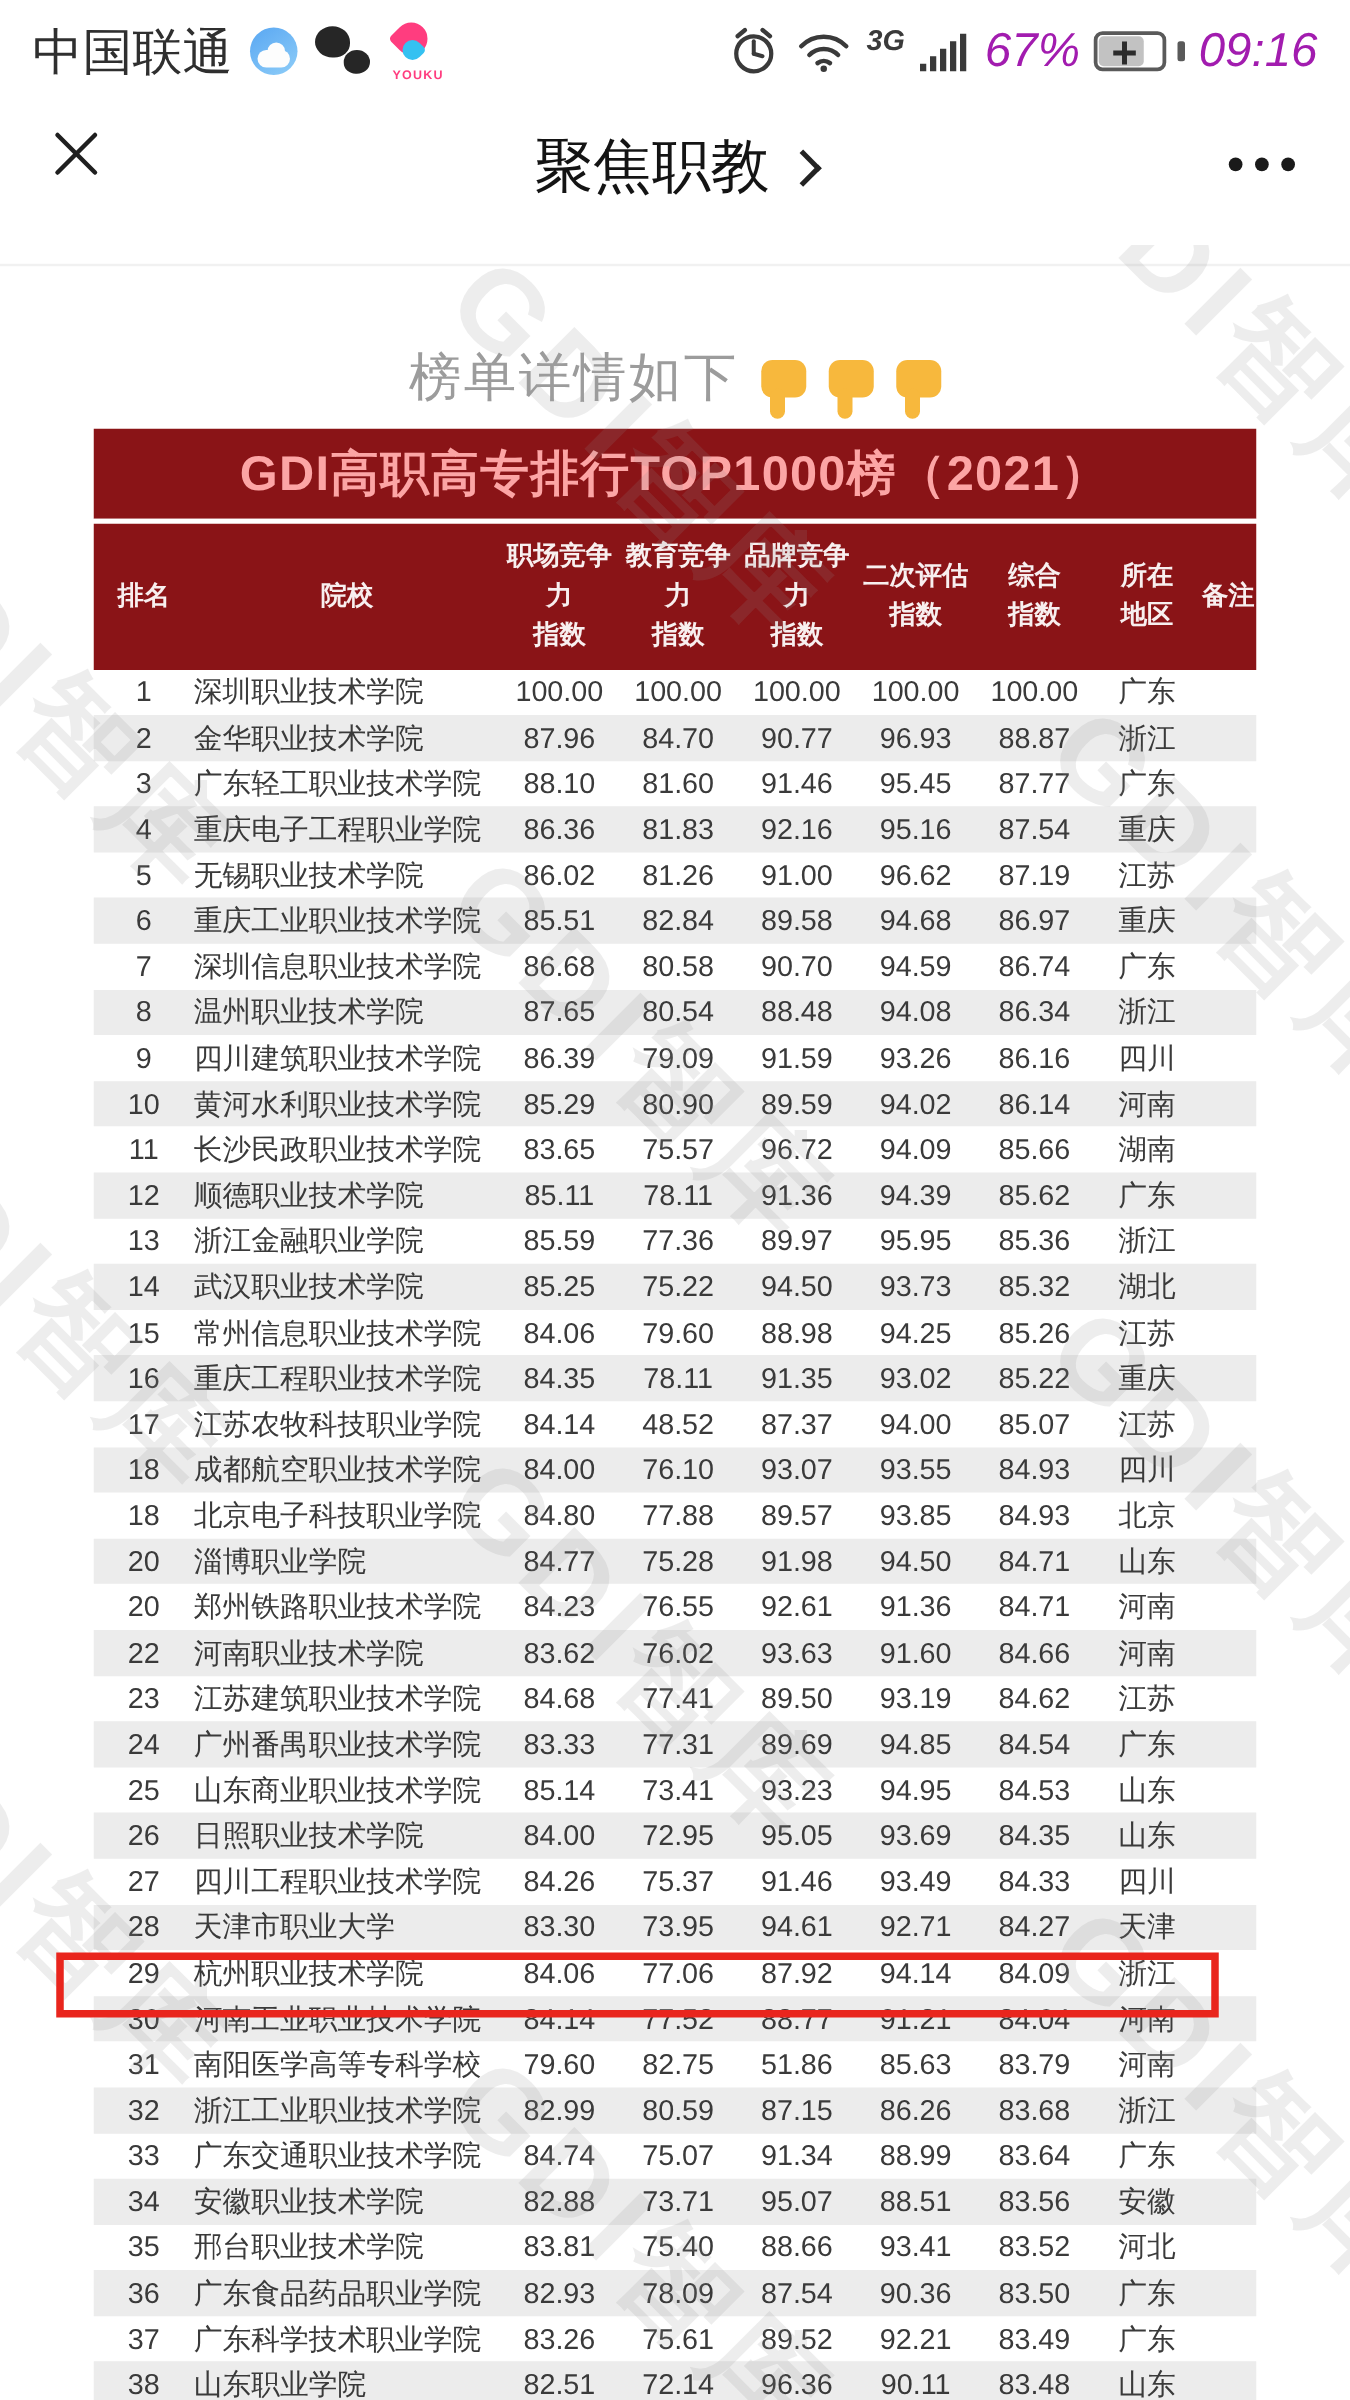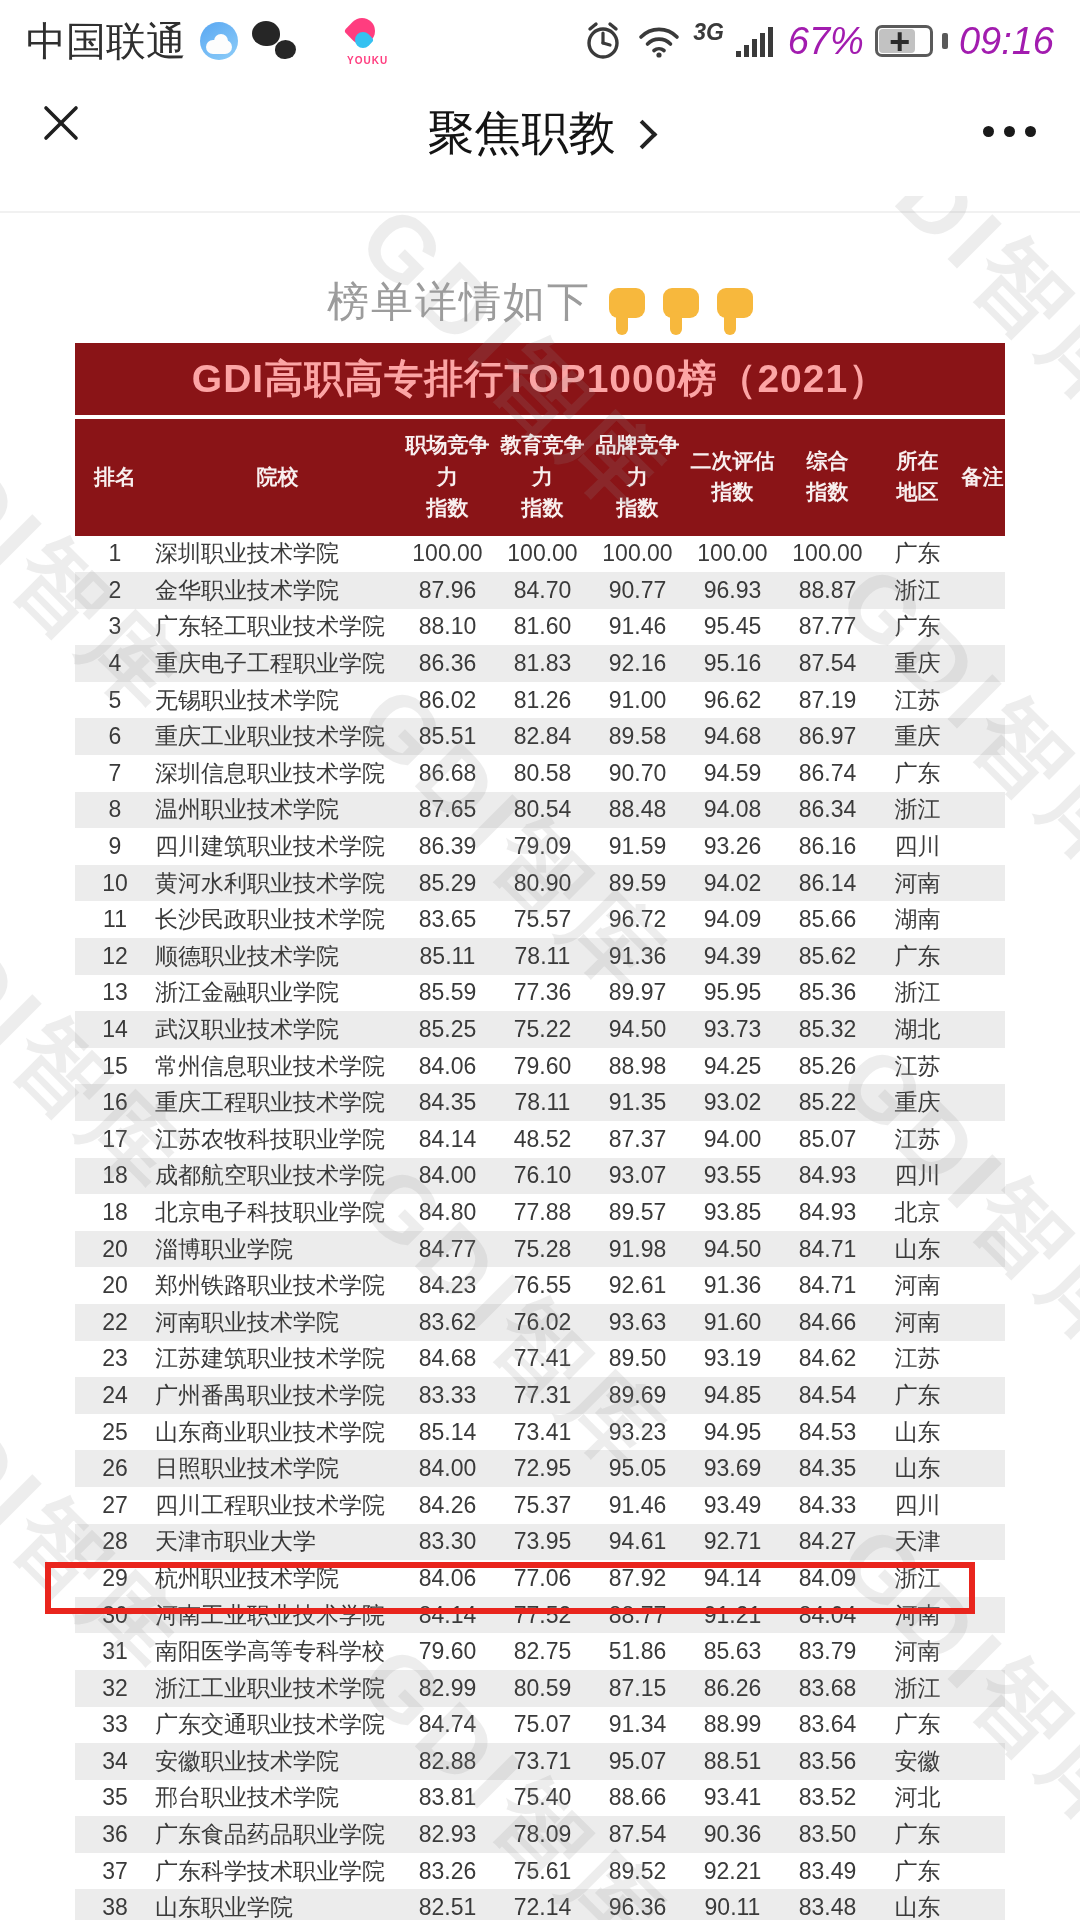--- a/index.html
+++ b/index.html
@@ -18,21 +18,21 @@
     background:linear-gradient(145deg,#59a7f2,#8ecdf8);position:relative;display:inline-block;}
   .ic-weather::after{content:'';position:absolute;left:6px;bottom:6px;width:26px;height:14px;
     background:#fdfdfd;border-radius:10px;}
   .ic-weather::before{content:'';position:absolute;left:14px;bottom:12px;width:14px;height:14px;
     background:#fdfdfd;border-radius:50%;}
   .ic-wechat{width:46px;height:40px;position:relative;display:inline-block;}
   .ic-wechat::before{content:'';position:absolute;left:0;top:0;width:28px;height:25px;
     background:#262626;border-radius:50% 50% 45% 50%;}
   .ic-wechat::after{content:'';position:absolute;right:2px;bottom:2px;width:21px;height:19px;
     background:#262626;border-radius:50% 50% 50% 45%;}
-  .ic-youku{width:40px;height:46px;position:relative;display:inline-block;margin-left:33px;}
+  .ic-youku{width:40px;height:46px;position:relative;display:inline-block;}
   .ic-youku::before{content:'';position:absolute;left:4px;top:0;width:26px;height:26px;
     background:#ff3d7f;border-radius:60% 60% 60% 4px;transform:rotate(45deg);}
   .ic-youku::after{content:'';position:absolute;left:10px;top:14px;width:16px;height:16px;
     background:#35c1f1;border-radius:60% 4px 60% 60%;transform:rotate(45deg);}
   .ic-youku .yk{position:absolute;bottom:-2px;left:2px;font-size:10px;font-weight:bold;
     color:#ff3d7f;letter-spacing:1px;}
   .sb-right{display:flex;align-items:center;gap:11px;font-style:italic;}
   .sb-net{font-size:23px;font-weight:bold;align-self:flex-start;margin-top:0px;}
   .sb-pct,.sb-time{font-size:38px;color:#a21caf;}
   .batt{width:58px;height:32px;border:3px solid #5a5a5a;border-radius:7px;position:relative;display:inline-block;box-sizing:border-box;background:#fff;}

